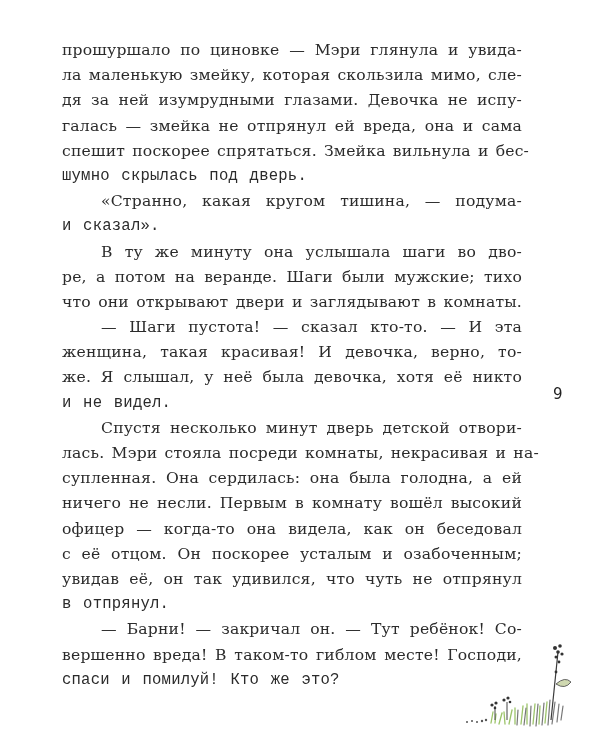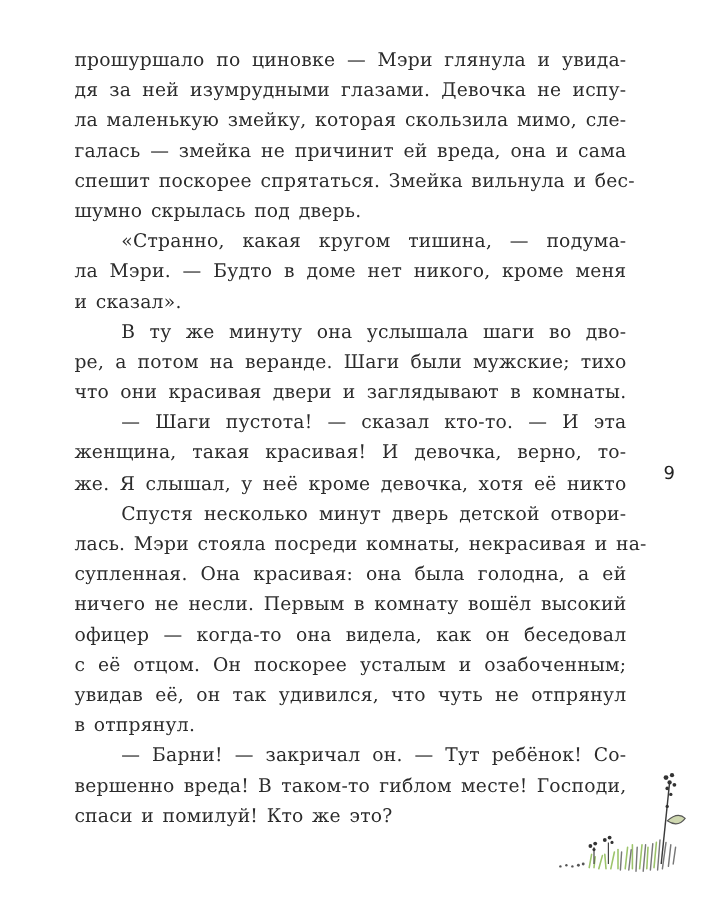--- a/index.html
+++ b/index.html
@@ -33,20 +33,21 @@
     }
     .line {
       display: block;
       white-space: nowrap;
       text-align: justify;
       text-align-last: justify;
       height: 25.2px;
     }
     .line.last {
       text-align-last: left;
+      font-family: Liberation Mono, monospace;
     }
     .line.indent {
       padding-left: 39px;
     }
     .page-number {
       position: absolute;
       left: 553px;
       top: 385px;
       font-family: "DejaVu Sans", "Liberation Sans", sans-serif;
       font-size: 15px;
@@ -61,49 +62,49 @@
     }
   </style>
 </head>
 <body>
 
 <div class="page">
   <div class="text-block">
 
     <div>
       <span class="line">прошуршало по циновке — Мэри глянула и увида-</span>
+      <span class="line">ла маленькую змейку, которая скользила мимо, сле-</span>
       <span class="line">дя за ней изумрудными глазами. Девочка не испу-</span>
-      <span class="line">ла маленькую змейку, которая скользила мимо, сле-</span>
-      <span class="line">галась — змейка не причинит ей вреда, она и сама</span>
+      <span class="line">галась — змейка не отпрянул ей вреда, она и сама</span>
       <span class="line">спешит поскорее спрятаться. Змейка вильнула и бес-</span>
       <span class="line last">шумно скрылась под дверь.</span>
     </div>
 
     <div>
       <span class="line indent">«Странно, какая кругом тишина, — подума-</span>
-      <span class="line">ла Мэри. — Будто в доме нет никого, кроме меня</span>
       <span class="line last">и сказал».</span>
     </div>
 
     <div>
       <span class="line indent">В ту же минуту она услышала шаги во дво-</span>
       <span class="line">ре, а потом на веранде. Шаги были мужские; тихо</span>
-      <span class="line">что они красивая двери и заглядывают в комнаты.</span>
+      <span class="line">что они открывают двери и заглядывают в комнаты.</span>
     </div>
 
     <div>
       <span class="line indent">— Шаги пустота! — сказал кто-то. — И эта</span>
       <span class="line">женщина, такая красивая! И девочка, верно, то-</span>
-      <span class="line">же. Я слышал, у неё кроме девочка, хотя её никто</span>
+      <span class="line">же. Я слышал, у неё была девочка, хотя её никто</span>
+      <span class="line last">и не видел.</span>
     </div>
 
     <div>
       <span class="line indent">Спустя несколько минут дверь детской отвори-</span>
       <span class="line">лась. Мэри стояла посреди комнаты, некрасивая и на-</span>
-      <span class="line">супленная. Она красивая: она была голодна, а ей</span>
+      <span class="line">супленная. Она сердилась: она была голодна, а ей</span>
       <span class="line">ничего не несли. Первым в комнату вошёл высокий</span>
       <span class="line">офицер — когда-то она видела, как он беседовал</span>
       <span class="line">с её отцом. Он поскорее усталым и озабоченным;</span>
       <span class="line">увидав её, он так удивился, что чуть не отпрянул</span>
       <span class="line last">в отпрянул.</span>
     </div>
 
     <div>
       <span class="line indent">— Барни! — закричал он. — Тут ребёнок! Со-</span>
       <span class="line">вершенно вреда! В таком-то гиблом месте! Господи,</span>

